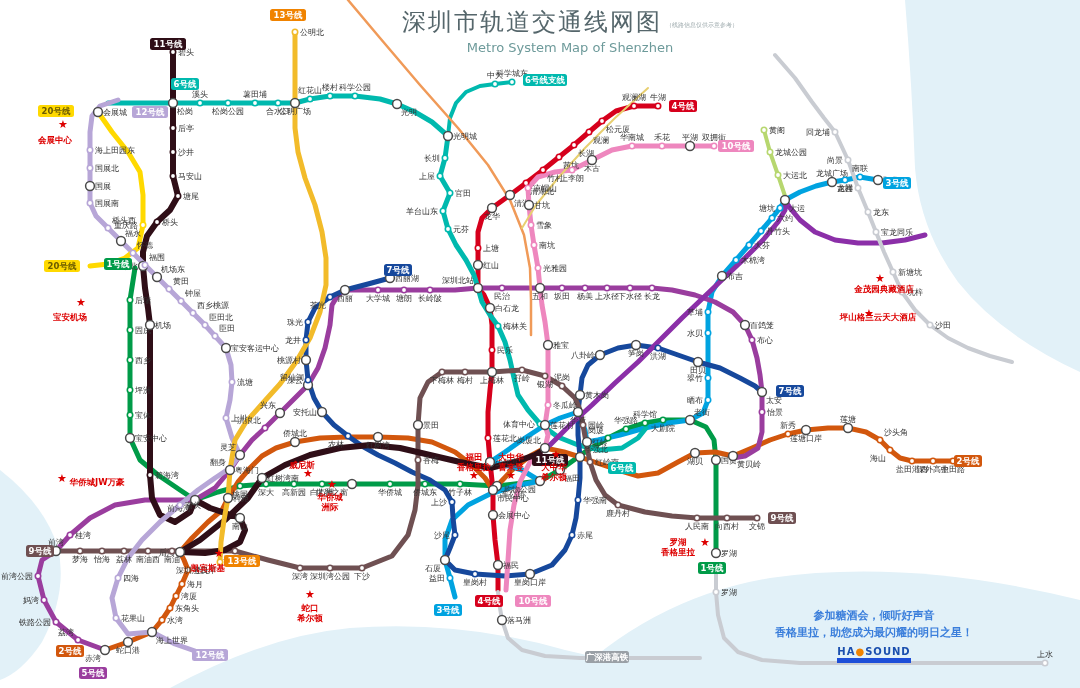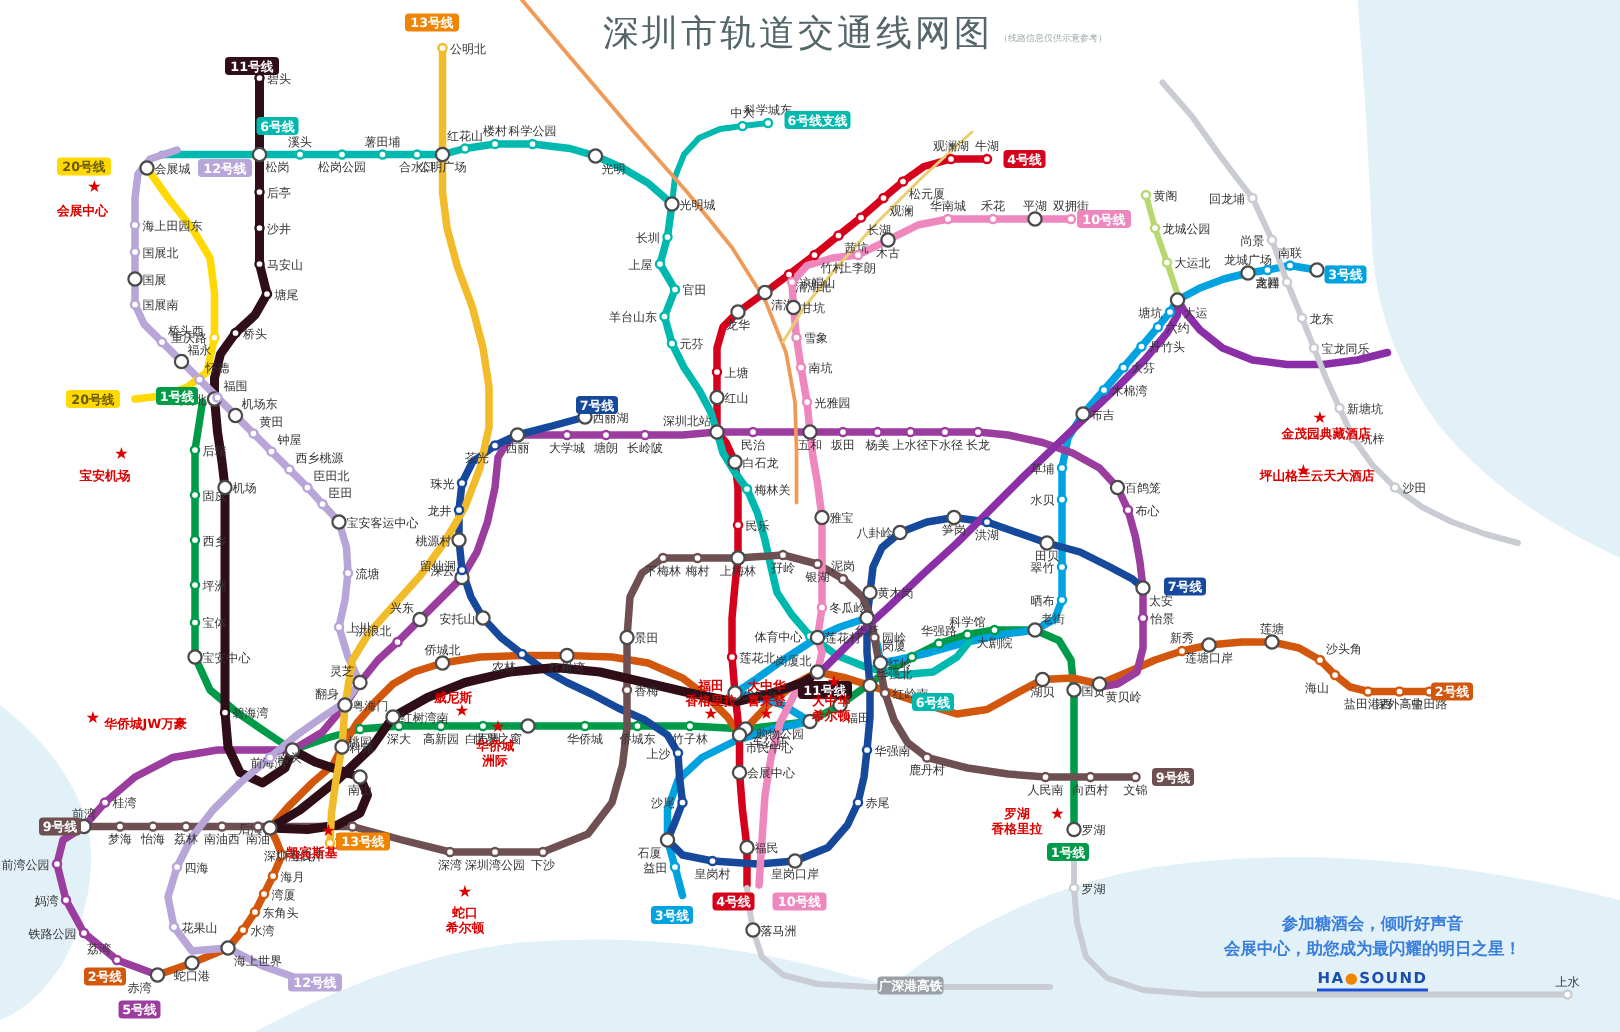--- a/index.html
+++ b/index.html
@@ -4,24 +4,24 @@
 <style>
   html,body{margin:0;padding:0;background:#fff;}
   .stage{position:relative;width:1080px;height:688px;overflow:hidden;background:#ffffff;
          font-family:"DejaVu Sans","Liberation Sans",sans-serif;}
   #map{position:absolute;left:0;top:0;}
   .titleblock{position:absolute;left:400px;top:6px;width:340px;text-align:center;z-index:5;}
   .title-zh{font-size:24px;letter-spacing:2px;color:#55666b;font-weight:400;
             font-family:"DejaVu Sans","Liberation Sans",sans-serif;}
   .title-note{font-size:6px;color:#9aa7aa;vertical-align:middle;margin-left:4px;}
   .title-en{font-size:13px;color:#6d9a9a;margin-top:2px;}
-  .promo{position:absolute;left:755px;top:608px;width:320px;text-align:center;z-index:5;}
+  .promo{position:absolute;left:714px;top:608px;width:320px;text-align:center;z-index:5;}
   .promo-l1{font-size:11px;font-weight:bold;color:#3a7edb;}
   .promo-l2{font-size:11px;font-weight:bold;color:#3a7edb;margin-top:2px;}
-  .logo{margin-top:3px;display:inline-block;border-bottom:2px solid #1d4ed8;padding-bottom:1px;
+  .logo{margin-top:3px;display:inline-block;border-bottom:5px solid #1d4ed8;padding-bottom:1px;
         font-size:10px;font-weight:bold;color:#1a4fae;letter-spacing:1px;}
   .logo .sym{color:#f08300;font-size:10px;}
   svg text{font-family:"DejaVu Sans","Liberation Sans",sans-serif;}
 </style>
 </head>
 <body>
 
 <div class="stage">
   <svg id="map" width="1080" height="688" viewBox="0 0 1080 688">
       <path d="M0,470 Q45,505 58,548 Q68,592 42,642 Q22,672 0,680 Z" fill="#e2f1f8"></path>
@@ -612,20 +612,21 @@
       <text x="678" y="545" font-size="8.5" font-weight="bold" fill="#dd0000" text-anchor="middle">罗湖</text>
       <text x="678" y="555" font-size="8.5" font-weight="bold" fill="#dd0000" text-anchor="middle">香格里拉</text>
       <text x="880" y="282" font-size="11" fill="#dd0000" text-anchor="middle">★</text>
       <text x="884" y="292" font-size="8.5" font-weight="bold" fill="#dd0000" text-anchor="middle">金茂园典藏酒店</text>
       <text x="869" y="317" font-size="11" fill="#dd0000" text-anchor="middle">★</text>
       <text x="878" y="320" font-size="8.5" font-weight="bold" fill="#dd0000" text-anchor="middle">坪山格兰云天大酒店</text>
     </svg>
 
   <div class="titleblock">
     <span class="title-zh">深圳市轨道交通线网图</span><span class="title-note">（线路信息仅供示意参考）</span>
+    <div class="title-en">Metro System Map of Shenzhen</div>
   </div>
 
   <div class="promo">
     <div class="promo-l1">参加糖酒会，倾听好声音</div>
-    <div class="promo-l2">会展中心，助您成为最闪耀的明日之星！</div>
+    <div class="promo-l2">香格里拉，助您成为最闪耀的明日之星！</div>
     <div class="logo"><span>HA</span><span class="sym">●</span><span>SOUND</span></div>
   </div>
 </div>
 
 </body></html>

